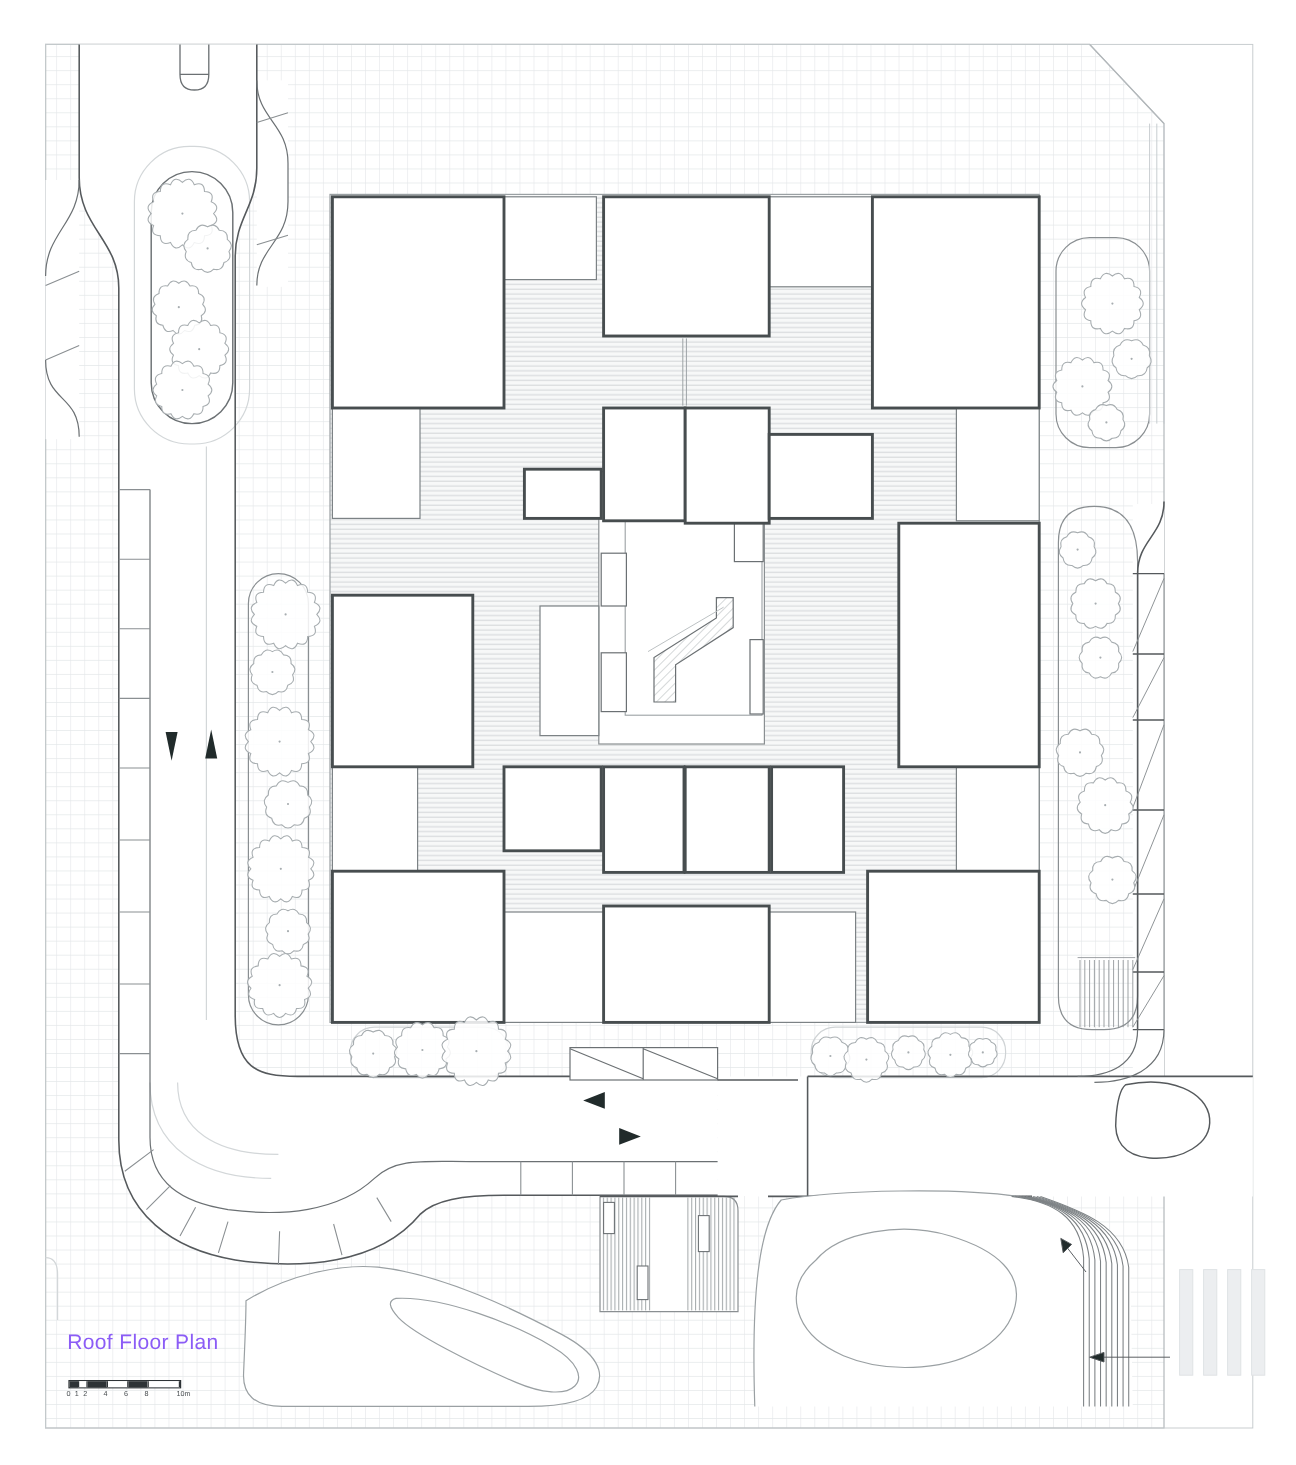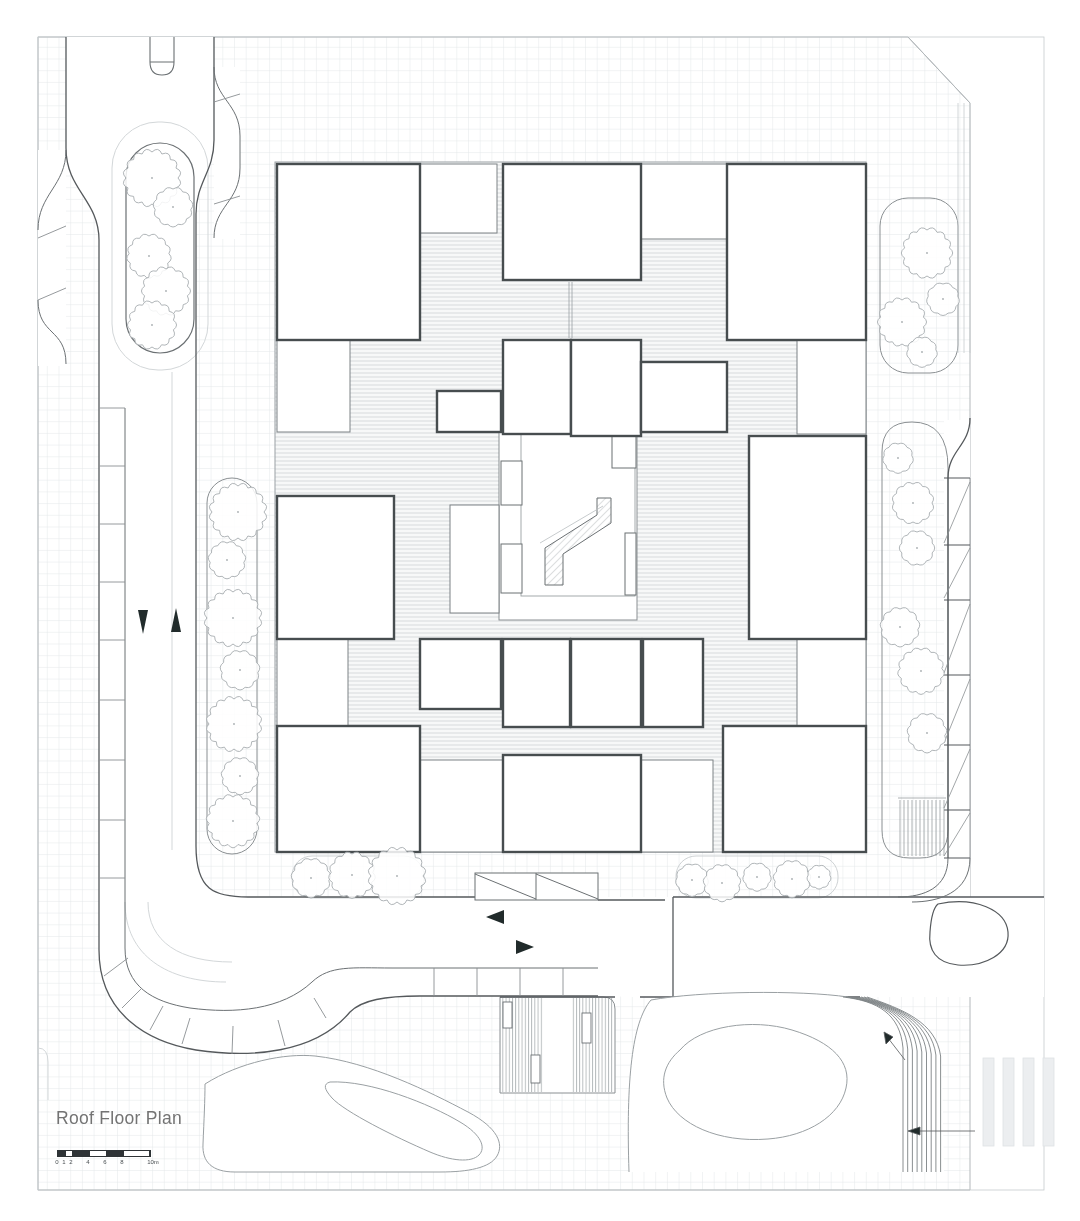--- a/index.html
+++ b/index.html
@@ -1,20 +1,20 @@
 <!DOCTYPE html>
 <html><head>
 <meta charset="utf-8">
 <style>
   html,body{margin:0;padding:0;background:#ffffff;}
   #sheet{position:relative;width:1080px;height:1221px;background:#ffffff;overflow:hidden;
          font-family:"Liberation Sans", sans-serif;}
   #plan-svg{position:absolute;left:0;top:0;}
   #title-block{position:absolute;left:56px;top:1108px;}
-  #plan-title{font-size:17.5px;color:#737373;letter-spacing:.3px;text-align:right;}
+  #plan-title{font-size:17.5px;color:#8b5cf6;letter-spacing:.3px;text-align:right;}
   #scale-bar{position:absolute;left:57px;top:1150px;width:130px;}
   #scale-segments{display:flex;height:5px;border:0.6px solid #2e3336;width:92px;}
   .seg{height:100%;}
   .seg.dark{background:#2e3336;}
   .seg.lite{background:#ffffff;border-left:0.6px solid #2e3336;border-right:0.6px solid #2e3336;}
   #scale-labels{position:relative;height:9px;margin-top:1.5px;font-size:6px;color:#4a4f52;}
   #scale-labels span{position:absolute;transform:translateX(-50%);}
 </style>
 </head>
 <body>

